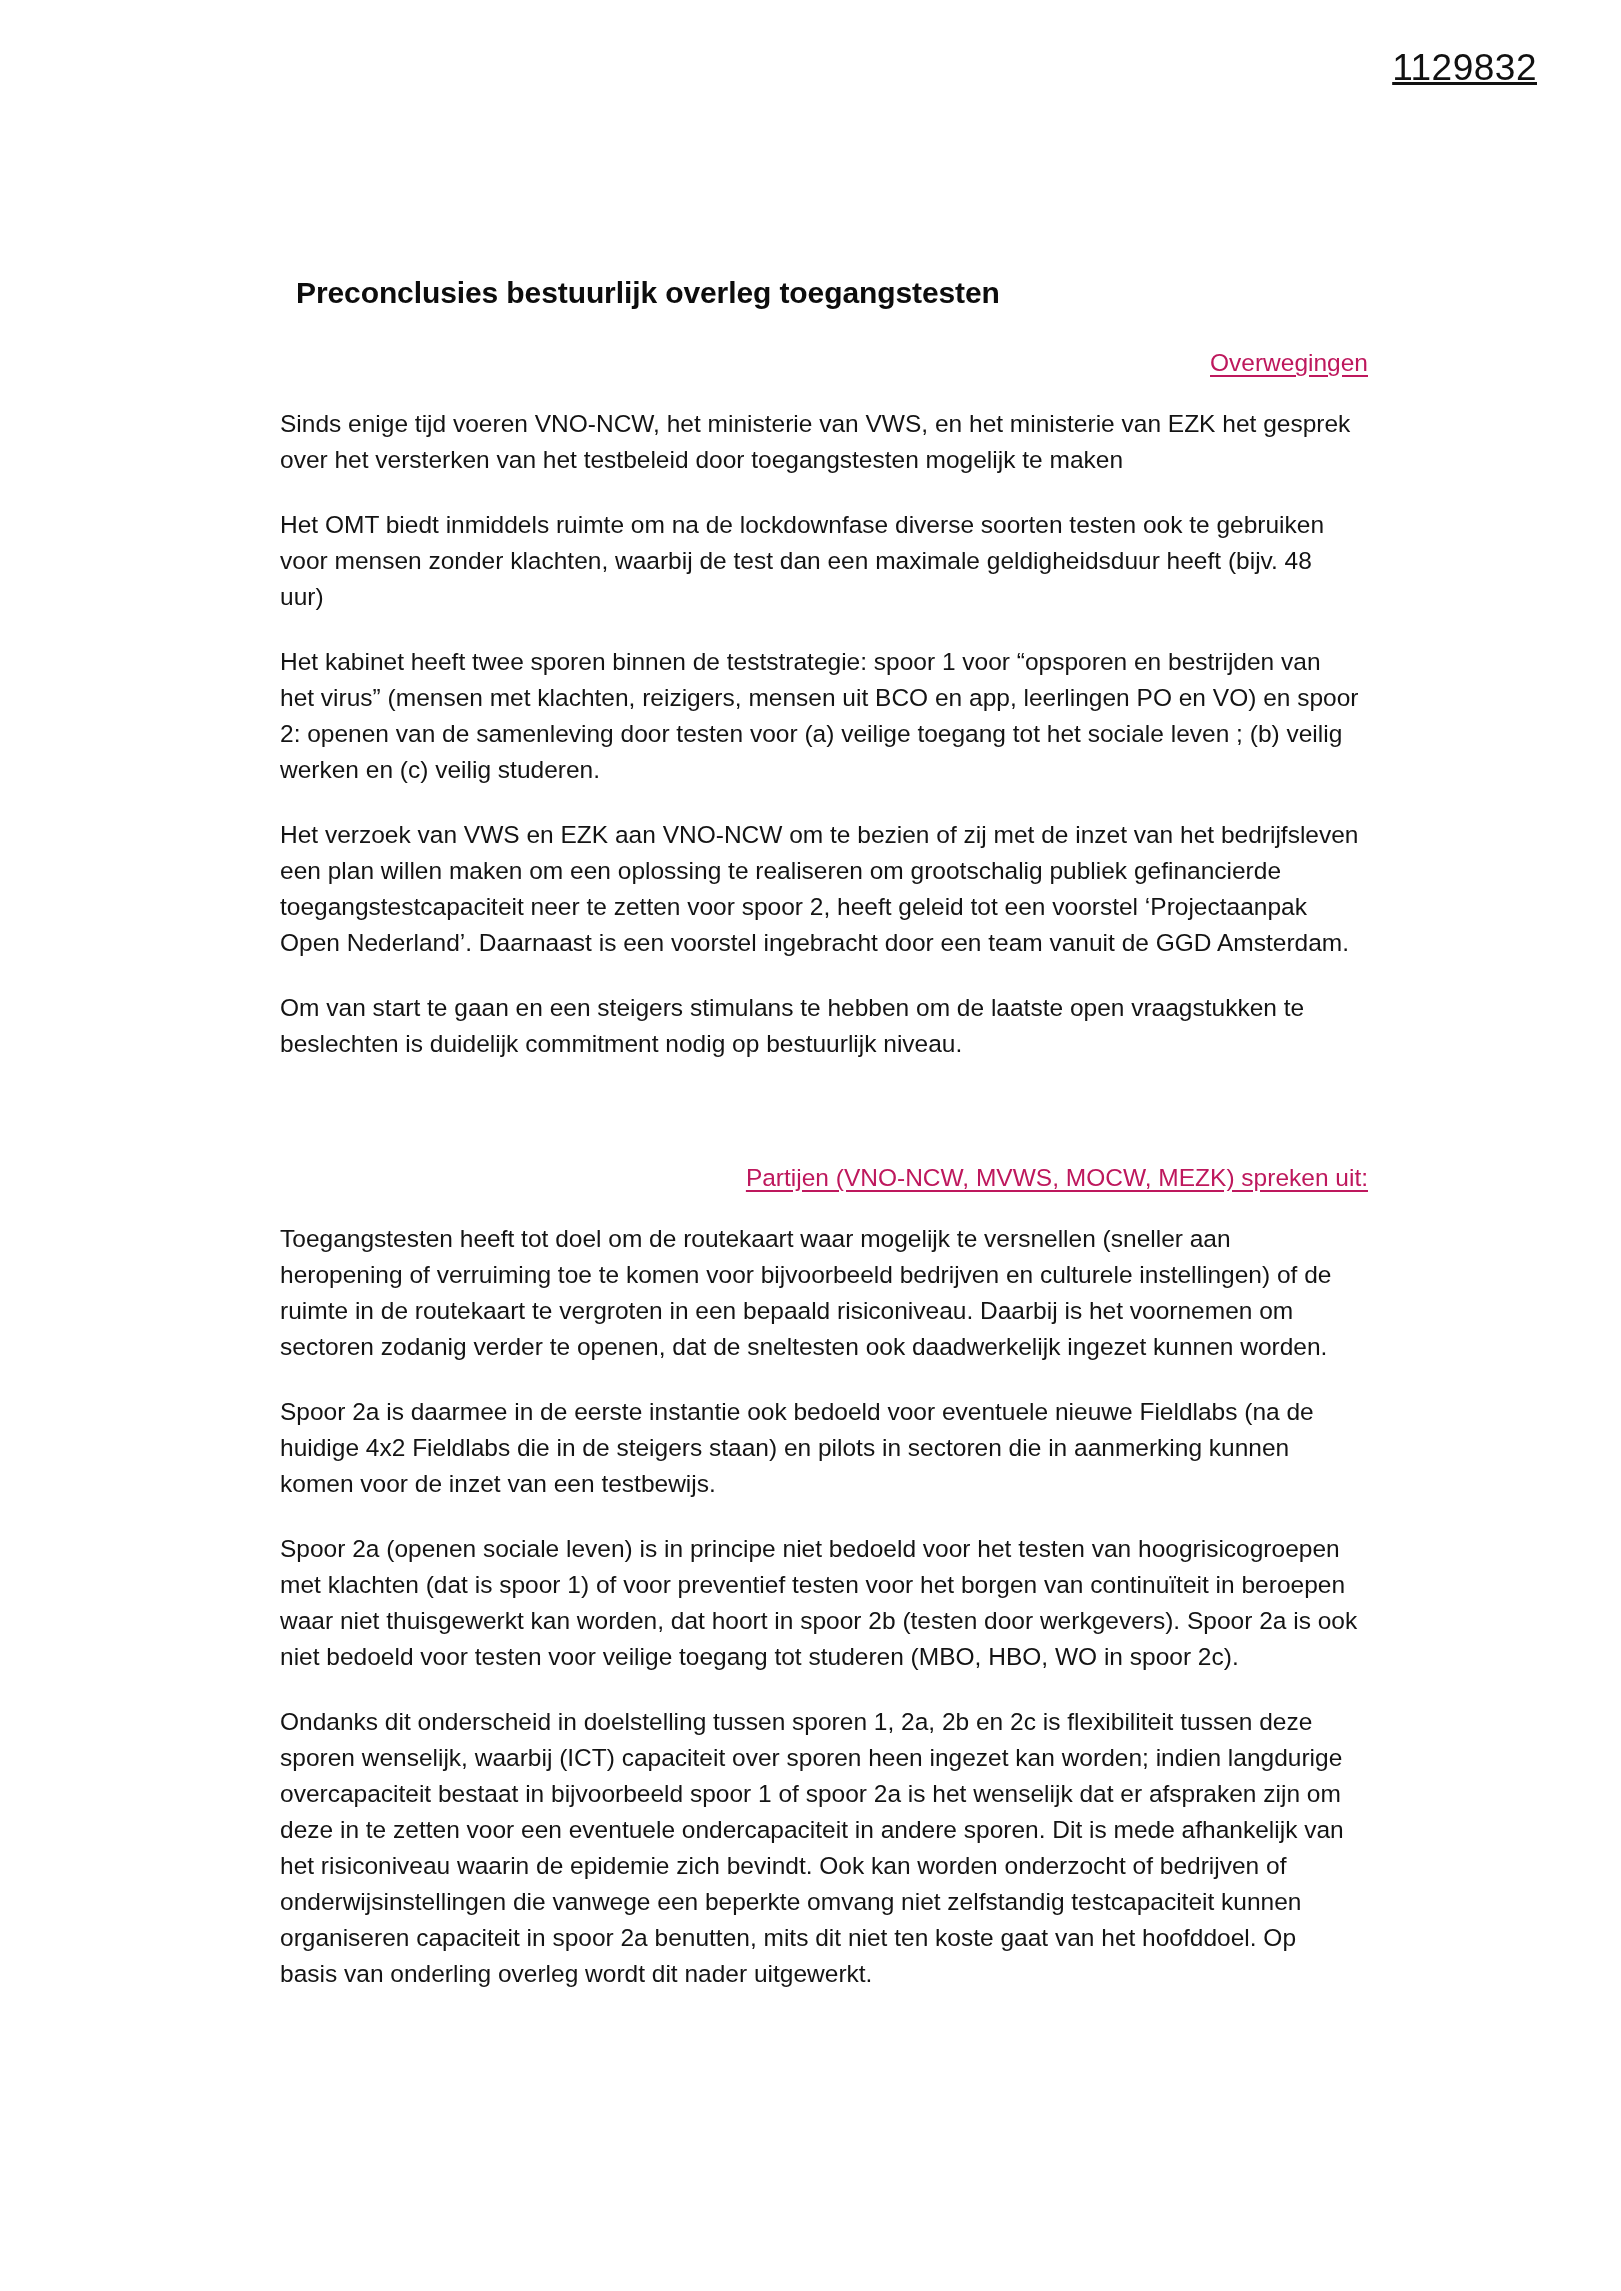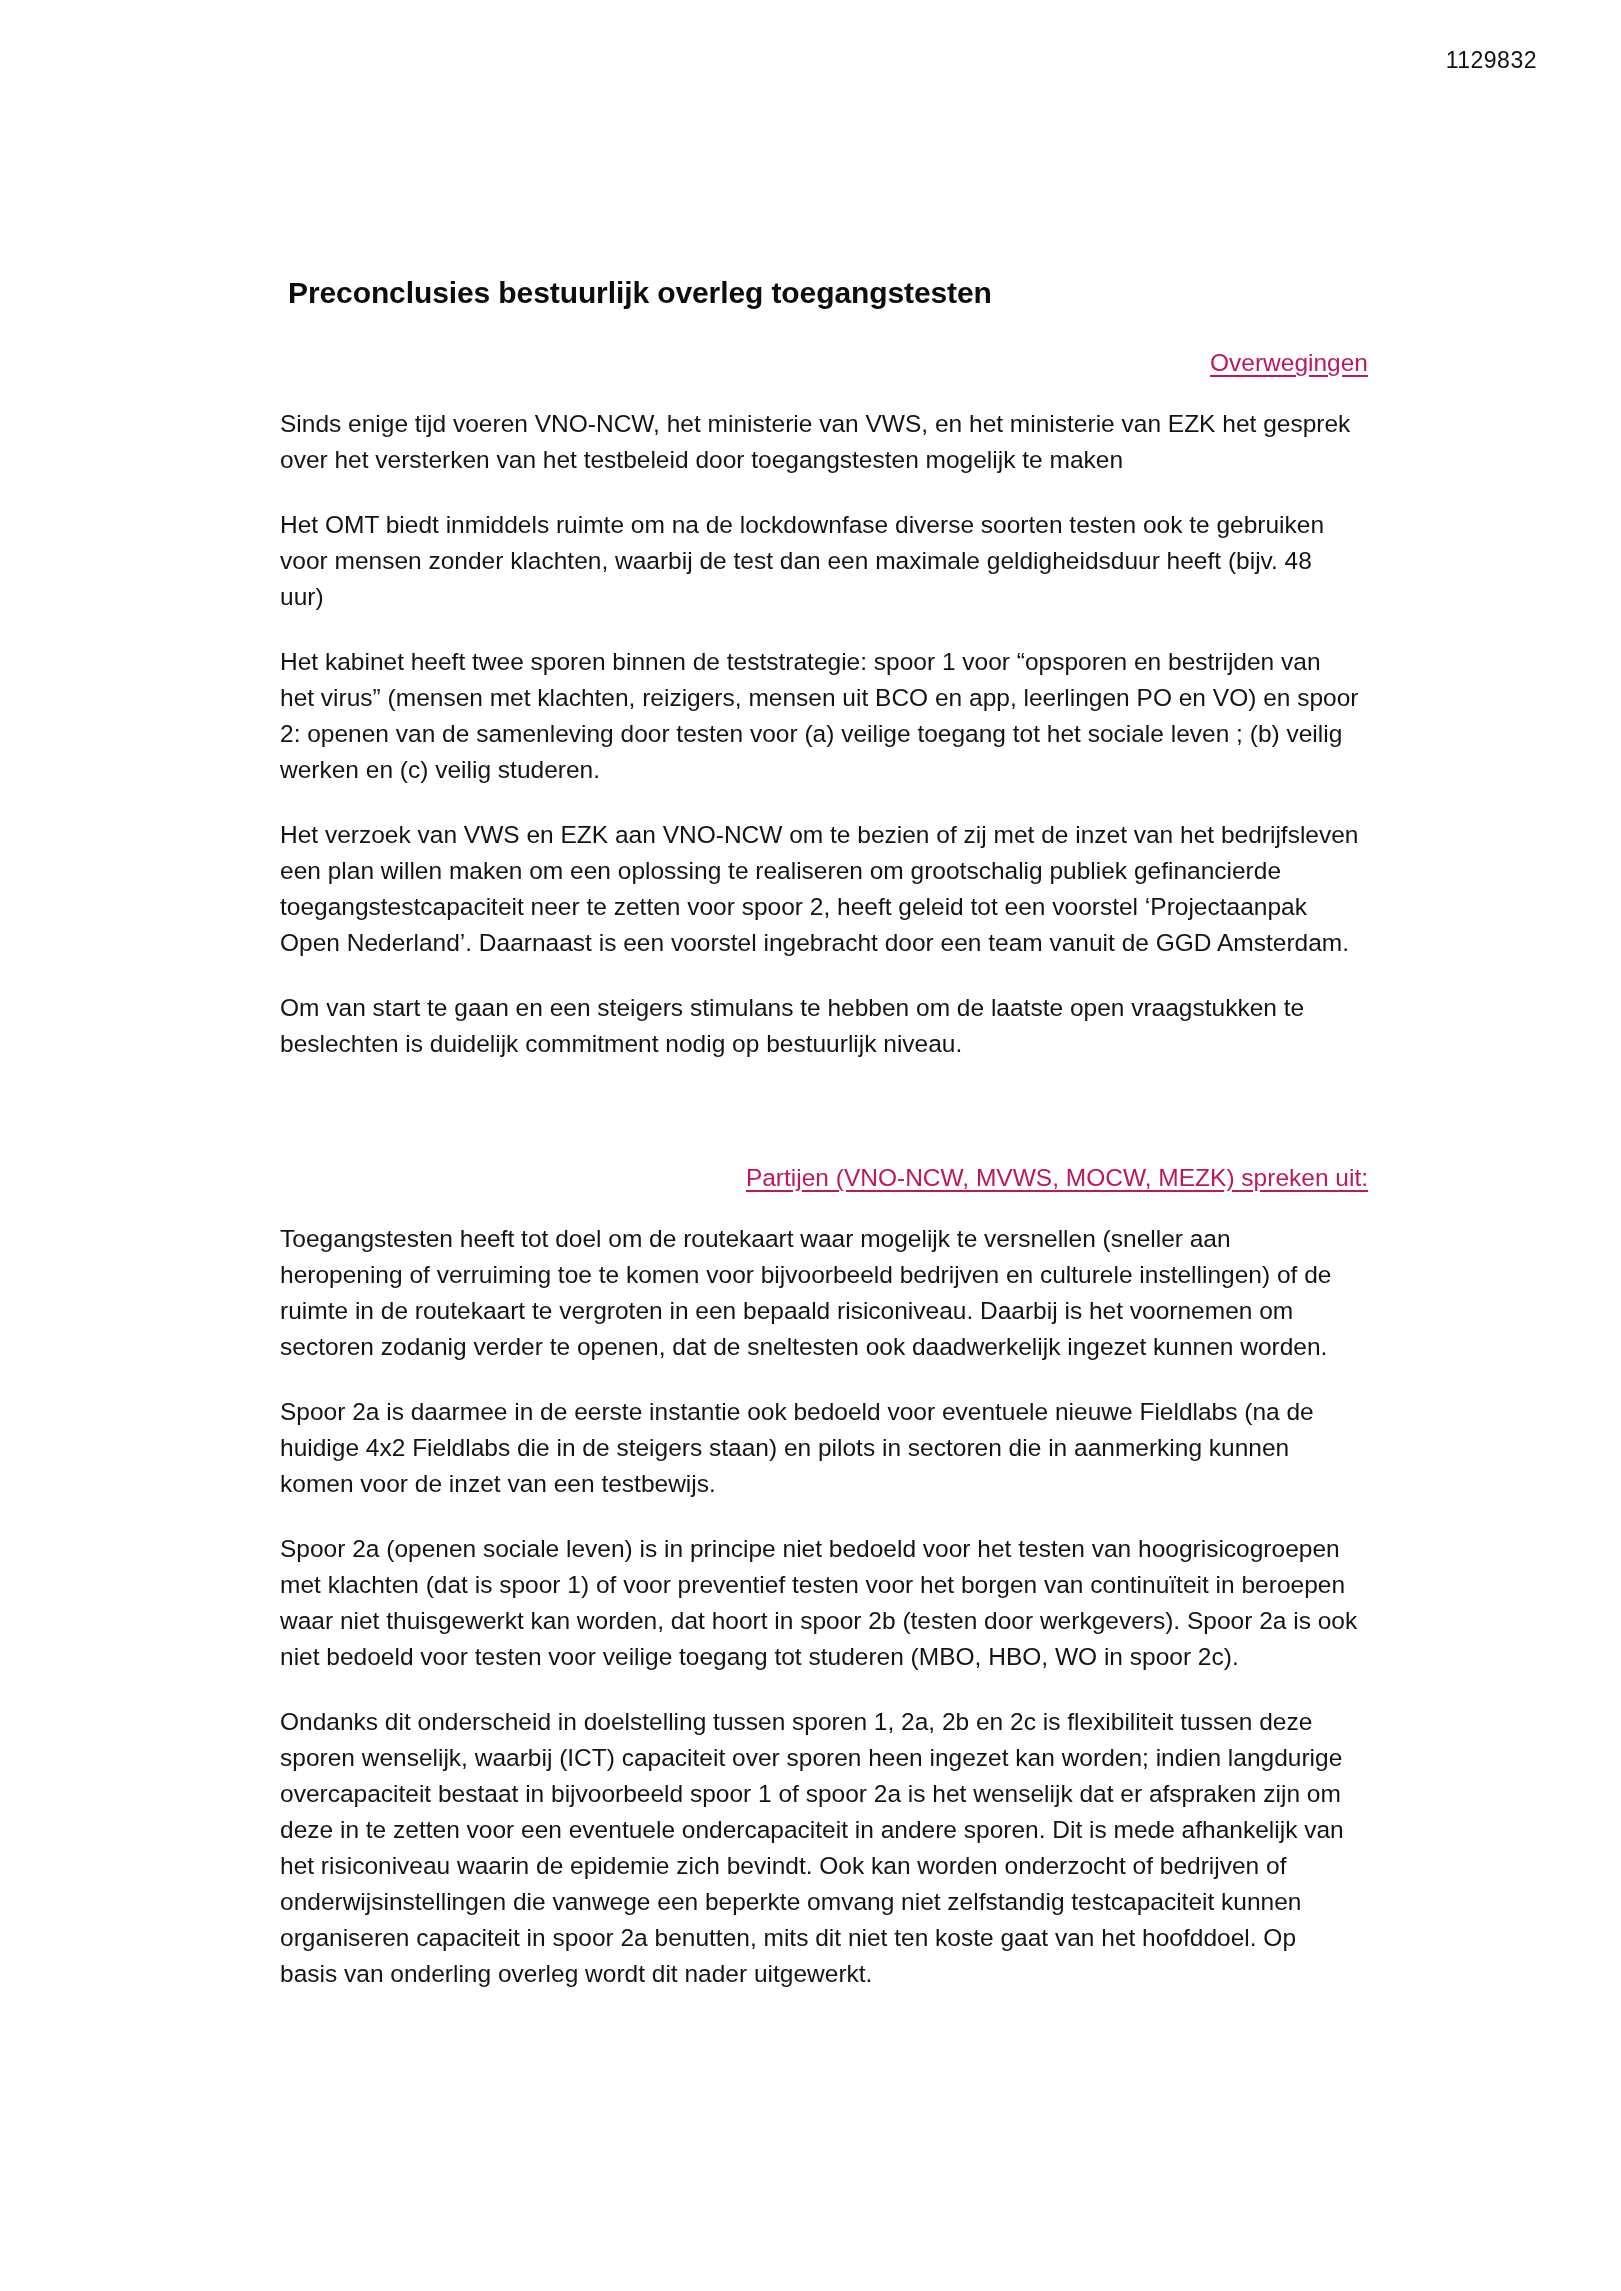--- a/index.html
+++ b/index.html
@@ -18,36 +18,37 @@
     height: 2292px;
     margin: 0 auto;
     background: #ffffff;
     box-sizing: border-box;
     overflow: hidden;
   }
   .page-number {
     position: absolute;
     top: 47px;
     right: 84px;
-    font-size: 23px;
+    font-size: 37px;
     letter-spacing: 0.5px;
     color: #111111;
     white-space: nowrap;
+    text-decoration: underline;
   }
   .content {
     position: absolute;
     left: 280px;
     top: 276px;
     width: 1088px;
   }
   .doc-title {
     font-size: 30px;
     font-weight: bold;
     letter-spacing: -0.1px;
-    margin: 0 0 39px 8px;
+    margin: 0 0 39px 16px;
     color: #0d0d0d;
   }
   .section-heading {
     font-size: 24.5px;
     font-weight: normal;
     text-decoration: underline;
     text-underline-offset: 3.9px;
     margin: 0 0 29px 0;
     color: #be185d;
     text-align: right;

